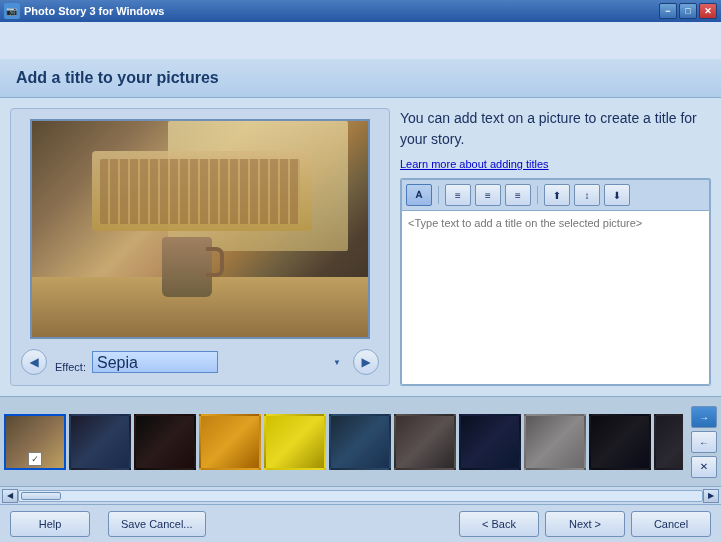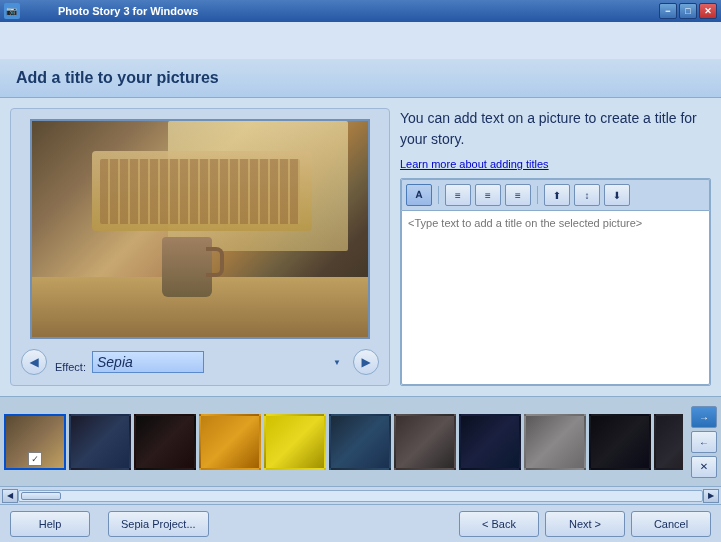--- a/index.html
+++ b/index.html
@@ -29,21 +29,21 @@
       height: 16px;
       margin-right: 4px;
       background: #4a90d9;
       border-radius: 2px;
       display: flex;
       align-items: center;
       justify-content: center;
       font-size: 9px;
       color: white;
     }
-    .title-bar-text { flex: 1; margin-left: 34px; }
+    .title-bar-text { flex: 1; }
     .title-bar-buttons {
       display: flex;
       gap: 2px;
     }
     .title-btn {
       width: 18px;
       height: 16px;
       background: linear-gradient(to bottom, #6ea5d8, #3a70b5);
       border: 1px solid #1a3f7a;
       color: white;
@@ -228,25 +228,24 @@
     }
     .effect-label {
       font-size: 11px;
       color: #1a3060;
     }
     .effect-select {
       flex: 1;
       height: 22px;
       background: linear-gradient(to bottom, #c8e0ff, #a8c8f8);
       border: 1px solid #5a8acc;
-      font-size: 14px;
+      font-size: 16px;
       padding: 0 4px;
       color: #1a3060;
       appearance: none;
-      font-style: italic;
       -webkit-appearance: none;
     }
     .select-wrapper {
       position: relative;
       flex: 1;
     }
     .select-wrapper::after {
       content: '▼';
       position: absolute;
       right: 4px;
@@ -612,21 +611,21 @@
     <div class="scroll-arrow">◀</div>
     <div class="scrollbar-track">
       <div class="scrollbar-thumb"></div>
     </div>
     <div class="scroll-arrow">▶</div>
   </div>
 
   <div class="bottom-bar">
     <div class="bottom-left">
       <button class="bottom-btn">Help</button>
-      <button class="bottom-btn">Sepia Project...</button>
+      <button class="bottom-btn">Save Cancel...</button>
     </div>
     <div class="bottom-right">
       <button class="bottom-btn">&lt; Back</button>
       <button class="bottom-btn">Next &gt;</button>
       <button class="bottom-btn">Cancel</button>
     </div>
   </div>
 
 </div>
 

